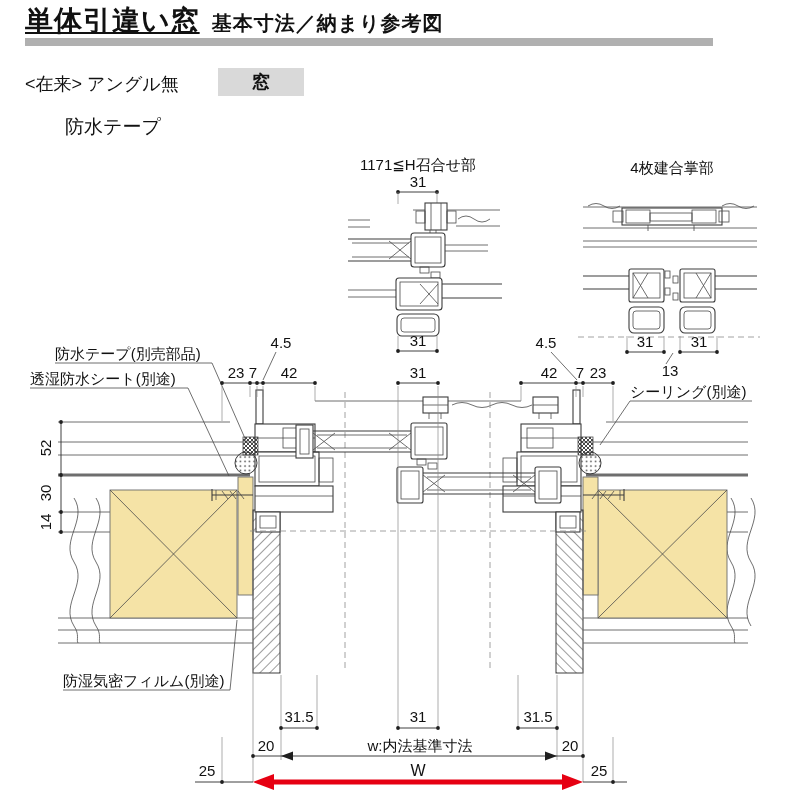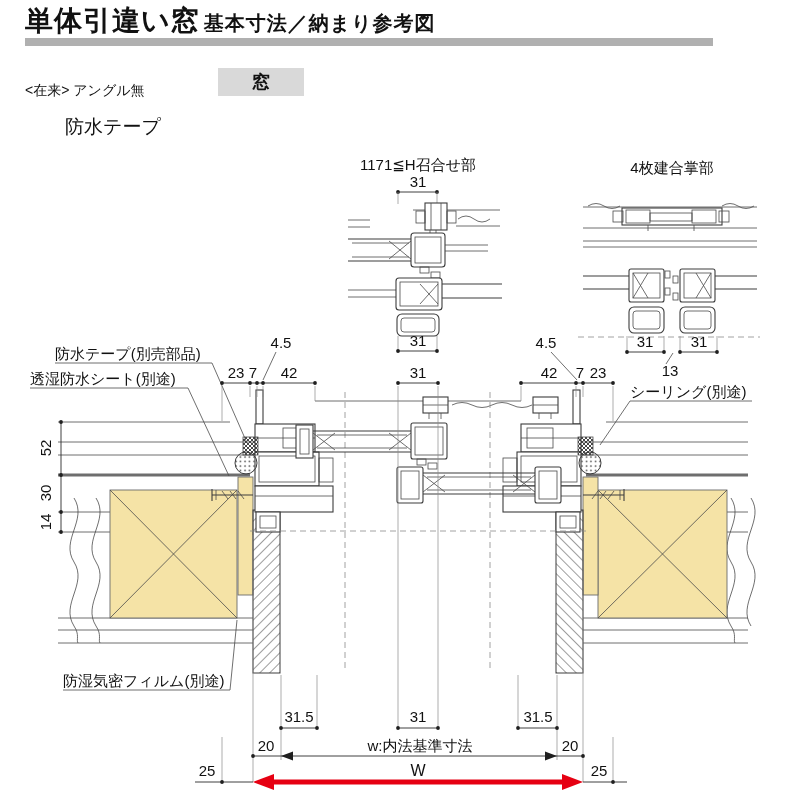--- a/index.html
+++ b/index.html
@@ -1,22 +1,22 @@
 <!DOCTYPE html>
 <html><head>
 <meta charset="utf-8">
 <style>
   html,body{margin:0;padding:0;background:#fff;width:800px;height:800px;overflow:hidden;
     font-family:"Liberation Sans",sans-serif;color:#111;}
   .stage{position:relative;width:800px;height:800px;background:#fff;}
   .title-wrap{position:absolute;left:25px;top:2px;white-space:nowrap;}
-  .title-main{font-size:28px;font-weight:bold;letter-spacing:1px;}
-  .title-sub{font-size:20px;font-weight:bold;margin-left:4px;letter-spacing:1px;}
+  .title-main{font-size:28px;font-weight:bold;letter-spacing:1px;text-decoration:underline;}
+  .title-sub{font-size:20px;font-weight:bold;margin-left:12px;letter-spacing:1px;}
   .gray-bar{position:absolute;left:25px;top:38px;width:688px;height:8px;background:#b0b0b0;}
-  .subheader{position:absolute;left:25px;top:72px;font-size:14px;white-space:nowrap;margin-top:10px;}
+  .subheader{position:absolute;left:25px;top:72px;font-size:18px;white-space:nowrap;}
   .badge{position:absolute;left:218px;top:68px;width:86px;height:28px;background:#d9d9d9;
     font-size:18px;font-weight:bold;text-align:center;line-height:28px;}
   .section-label{position:absolute;left:65px;top:114px;font-size:19px;}
   svg{position:absolute;left:0;top:140px;}
   .ln{stroke:#3c3c3c;stroke-width:1.1;fill:none;}
   .lnw{stroke:#3c3c3c;stroke-width:1.1;fill:#fff;}
   .lnThin{stroke:#4a4a4a;stroke-width:0.8;fill:none;}
   .lnXtra{stroke:#8a8a8a;stroke-width:0.7;fill:none;}
   .dim{stroke:#2b2b2b;stroke-width:0.9;fill:none;}
   .dimdot{fill:#1f1f1f;}

